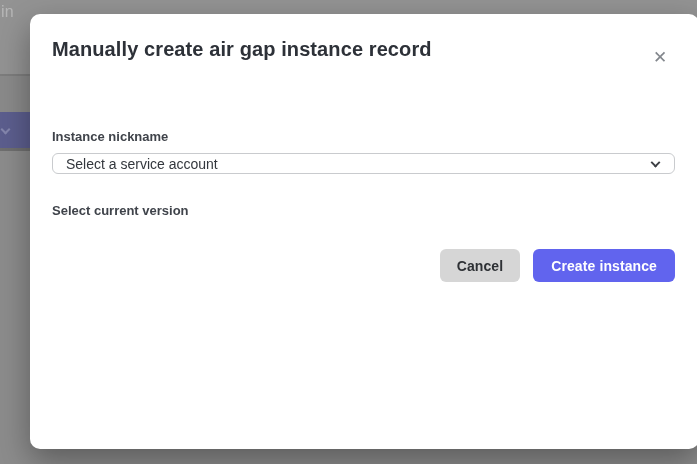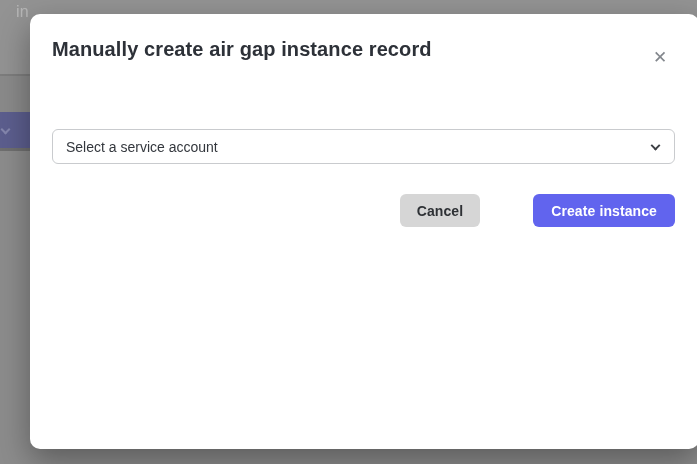--- a/index.html
+++ b/index.html
@@ -17,21 +17,21 @@
   .bd-top-band   { position: absolute; left: 0; top: 0; width: 697px; height: 74px; background: #939393; }
   .bd-hairline   { position: absolute; left: 0; top: 74px; width: 697px; height: 2px; background: #7d7d7d; }
   .bd-mid-band   { position: absolute; left: 0; top: 76px; width: 697px; height: 36px; background: #8a8a8a; }
   .bd-accent-bar { position: absolute; left: 0; top: 112px; width: 44px; height: 36px; background: #5c5e8e; }
   .bd-accent-tick{ position: absolute; left: 2px; top: 14px; width: 7px; height: 7px;
                    border-right: 2px solid #8f91b5; border-bottom: 2px solid #8f91b5;
                    transform: rotate(45deg); opacity: .8; }
   .bd-dark-line  { position: absolute; left: 0; top: 148px; width: 44px; height: 3px; background: #6f6f6f; }
   .bd-clipped-text {
     position: absolute; left: 1px; top: 3px;
-    font-size: 16px; color: #b7b7b7; letter-spacing: .2px; padding-left: 15px;
+    font-size: 16px; color: #b7b7b7; letter-spacing: .2px;
   }
 
   
   .modal {
     position: absolute; z-index: 2;
     left: 30px; top: 14px;
     width: 669px; height: 435px;
     background: #ffffff;
     border-radius: 10px;
     box-shadow: 0 12px 32px rgba(0,0,0,.35);
@@ -62,21 +62,21 @@
     font-size: 13px;
     font-weight: 700;
     line-height: 16px;
     color: #3f434a;
     margin-bottom: 8px;
   }
   .control-wrap { position: relative; }
   select.control, input.control {
     display: block;
     width: 100%;
-    height: 35px;
+    height: 21px;
     border: 1px solid #c9cbce;
     border-radius: 6px;
     background: #ffffff;
     font-family: "Liberation Sans", sans-serif;
     font-size: 14px;
     color: #33373d;
     padding: 0 34px 0 13px;
     -webkit-appearance: none;
     appearance: none;
     outline: none;
@@ -115,21 +115,20 @@
   .btn-cancel {
     background: #d6d6d6;
     color: #2e3135;
     padding: 0 17px;
     text-align: right;
   }
   .btn-primary {
     background: #6164ee;
     color: #ffffff;
     padding: 0 18px;
-    margin-left: 40px;
   }
 </style>
 </head>
 <body>
 
 <div class="backdrop">
   <div class="bd-top-band"></div>
   <div class="bd-hairline"></div>
   <div class="bd-mid-band"></div>
   <span class="bd-clipped-text">in</span>
@@ -143,29 +142,31 @@
 
   <h1 class="modal-title">Manually create air gap instance record</h1>
 
   <button class="close-btn">
     <span>✕</span>
   </button>
 
   <div class="form">
 
     <div class="form-group">
+      <label class="field-label">Instance nickname</label>
       <div class="control-wrap">
         <select class="control">
           <option>Select a service account</option>
         </select>
         <span class="chevron"></span>
       </div>
     </div>
 
     <div class="form-group">
+      <label class="field-label">Select current version</label>
     </div>
 
     <div class="form-group">
     </div>
 
     <div class="footer">
       <button class="btn btn-cancel">Cancel</button>
       <button class="btn btn-primary">Create instance</button>
     </div>
 

